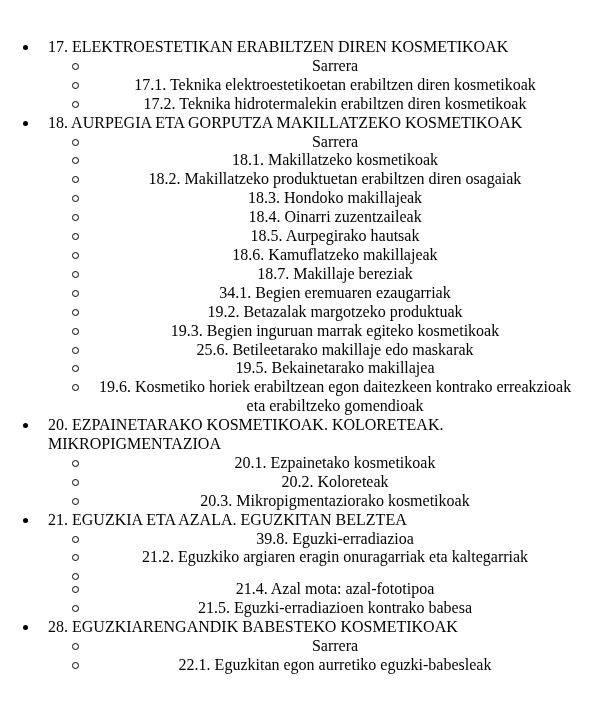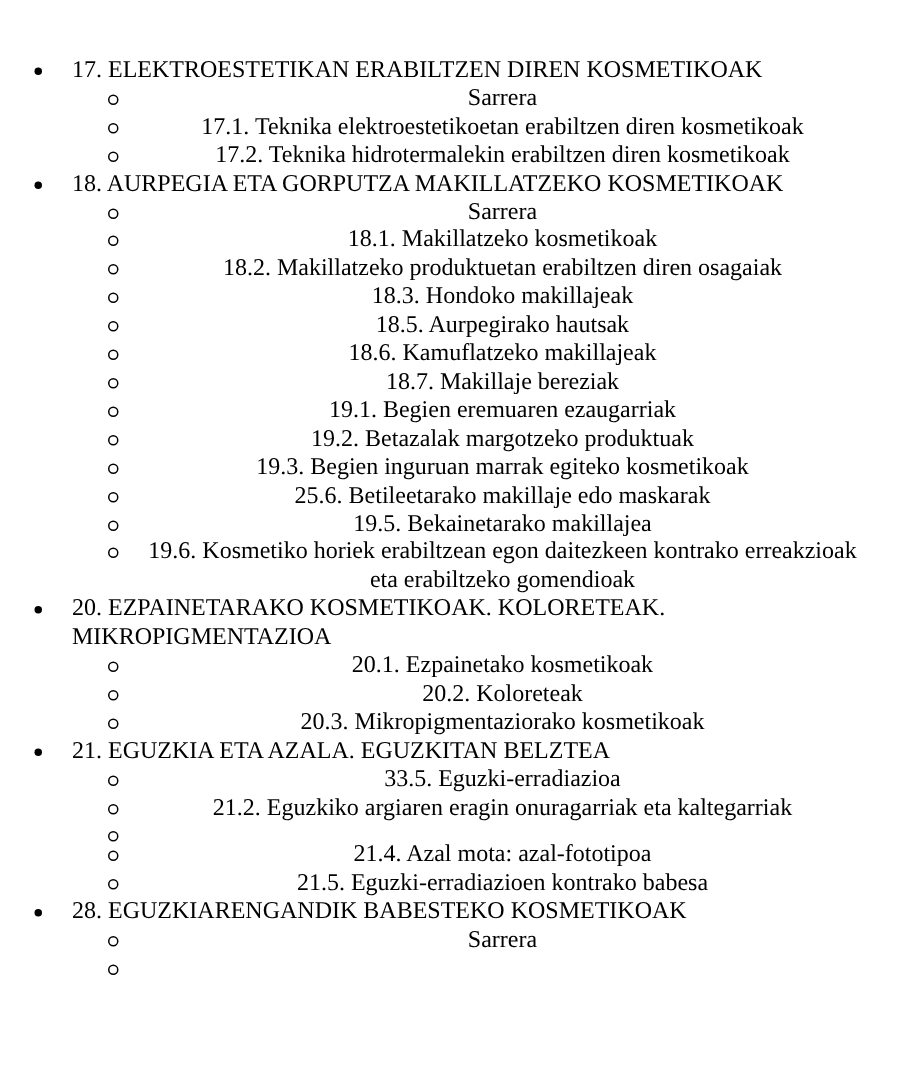--- a/index.html
+++ b/index.html
@@ -87,33 +87,37 @@
       <div class="row l2">
         <span class="bullet"></span>
         <span class="txt">18.2. Makillatzeko produktuetan erabiltzen diren osagaiak</span>
       </div>
       <div class="row l2">
         <span class="bullet"></span>
         <span class="txt">18.3. Hondoko makillajeak</span>
       </div>
       <div class="row l2">
         <span class="bullet"></span>
+        <span class="txt">18.4. Oinarri zuzentzaileak</span>
+      </div>
+      <div class="row l2">
+        <span class="bullet"></span>
         <span class="txt">18.5. Aurpegirako hautsak</span>
       </div>
       <div class="row l2">
         <span class="bullet"></span>
         <span class="txt">18.6. Kamuflatzeko makillajeak</span>
       </div>
       <div class="row l2">
         <span class="bullet"></span>
         <span class="txt">18.7. Makillaje bereziak</span>
       </div>
       <div class="row l2">
         <span class="bullet"></span>
-        <span class="txt">19.1. Begien eremuaren ezaugarriak</span>
+        <span class="txt">34.1. Begien eremuaren ezaugarriak</span>
       </div>
       <div class="row l2">
         <span class="bullet"></span>
         <span class="txt">19.2. Betazalak margotzeko produktuak</span>
       </div>
       <div class="row l2">
         <span class="bullet"></span>
         <span class="txt">19.3. Begien inguruan marrak egiteko kosmetikoak</span>
       </div>
       <div class="row l2">
@@ -143,21 +147,21 @@
       <div class="row l2">
         <span class="bullet"></span>
         <span class="txt">20.3. Mikropigmentaziorako kosmetikoak</span>
       </div>
       <div class="row l1">
         <span class="bullet"></span>
         <span class="txt">21. EGUZKIA ETA AZALA. EGUZKITAN BELZTEA</span>
       </div>
       <div class="row l2">
         <span class="bullet"></span>
-        <span class="txt">33.5. Eguzki-erradiazioa</span>
+        <span class="txt">39.8. Eguzki-erradiazioa</span>
       </div>
       <div class="row l2">
         <span class="bullet"></span>
         <span class="txt">21.2. Eguzkiko argiaren eragin onuragarriak eta kaltegarriak</span>
       </div>
       <div class="row l2">
         <span class="bullet"></span>
       </div>
       <div class="row l2">
         <span class="bullet"></span>
@@ -170,15 +174,16 @@
       <div class="row l1">
         <span class="bullet"></span>
         <span class="txt">28. EGUZKIARENGANDIK BABESTEKO KOSMETIKOAK</span>
       </div>
       <div class="row l2">
         <span class="bullet"></span>
         <span class="txt">Sarrera</span>
       </div>
       <div class="row l2">
         <span class="bullet"></span>
+        <span class="txt">22.1. Eguzkitan egon aurretiko eguzki-babesleak</span>
       </div>
     </div>
 </div>
 
 </body></html>

